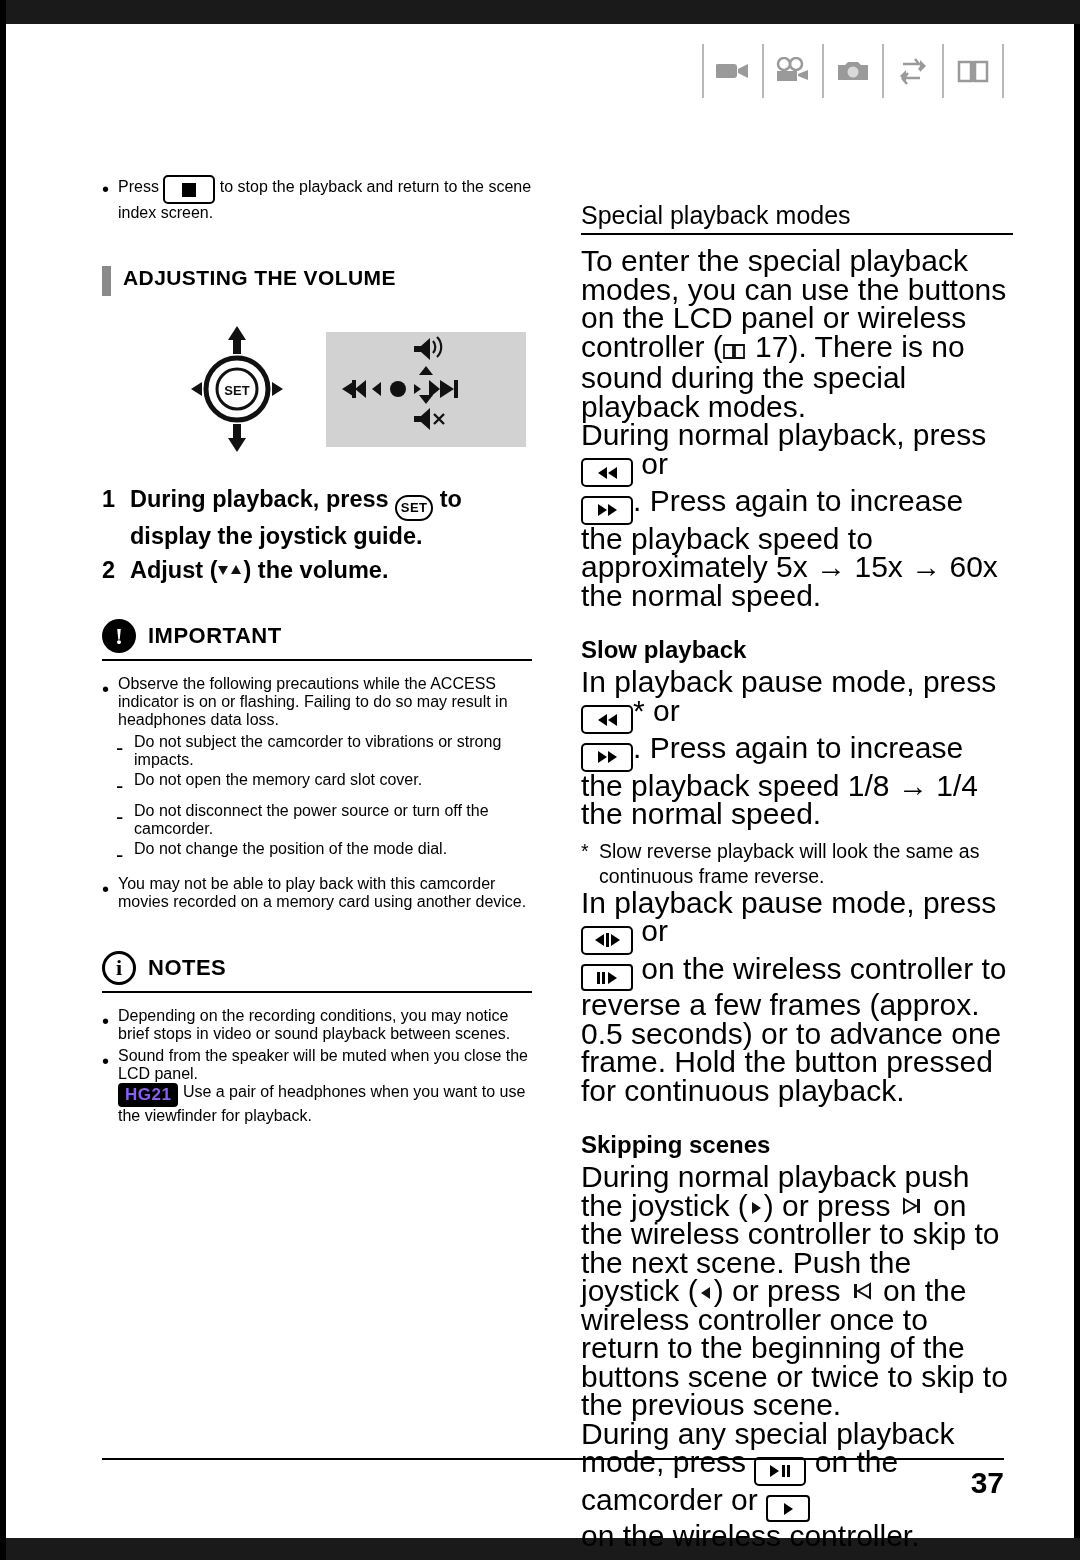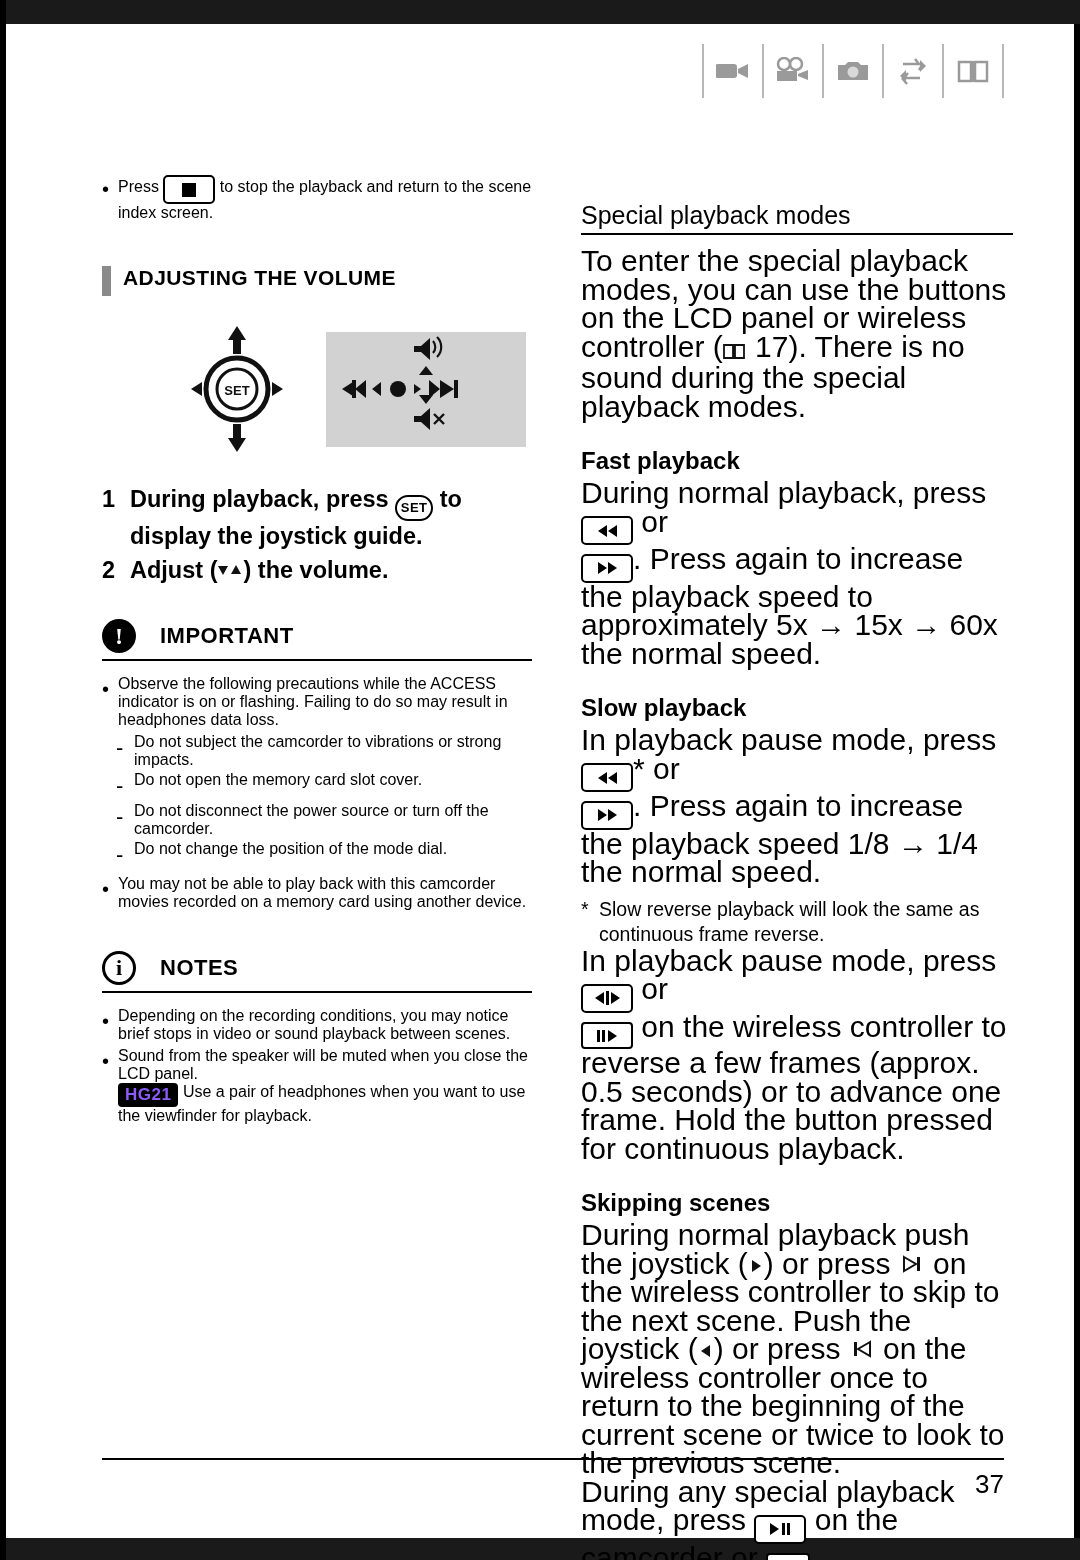--- a/index.html
+++ b/index.html
@@ -158,21 +158,21 @@
   
   .callout-head {
     display: flex;
     align-items: center;
     margin-top: 34px;
   }
   .callout-title {
     font-weight: bold;
     font-size: 22px;
     letter-spacing: 0.5px;
-    margin-left: 24px;
+    margin-left: 12px;
   }
   .callout-rule {
     border-bottom: 2px solid #000;
     margin-top: 6px;
     margin-bottom: 14px;
     width: 430px;
   }
   .icon-circle {
     width: 34px; height: 34px;
     border-radius: 50%;
@@ -271,22 +271,22 @@
     border: 2px solid #000;
     border-radius: 4px;
     background: #fff;
     vertical-align: -5px;
     box-sizing: border-box;
   }
   .page-num {
     position: absolute;
     right: 70px;
     bottom: 60px;
-    font-size: 26px;
-    font-weight: normal;
+    font-size: 30px;
+    font-weight: bold;
   }
   .page-rule {
     position: absolute;
     left: 96px;
     right: 70px;
     bottom: 100px;
     border-bottom: 2px solid #000;
   }
   .inline { display: inline-block; }
 </style>
@@ -467,21 +467,20 @@
     <div class="rhead">Special playback modes</div>
     <div class="rhead-rule"></div>
 
     <div class="txt">
       <span>To enter the special playback modes, you can use the buttons on the LCD panel or wireless controller (</span><span class="book-glyph"><svg width="22" height="17" viewBox="0 0 22 17">
             <path d="M1 2 h9 v13 h-9 z M12 2 h9 v13 h-9 z" fill="none" stroke="#111" stroke-width="1.8"></path>
             <path d="M11 1 v15" stroke="#111" stroke-width="1.8"></path>
           </svg></span> <span>17</span><span>). There is no sound during the special playback modes.</span>
     </div>
 
-    <div class="rhead2">Fast playback</div>
     <div class="txt">
       <span>During normal playback, press</span>
       <span class="btn btn-wide">
         <span class="tri tri-l-s" style="margin-right:1px;"></span>
           <span class="tri tri-l-s"></span>
       </span>
       <span>or</span><br>
       <span class="btn btn-wide">
         <span class="tri tri-r-s" style="margin-right:1px;"></span>
           <span class="tri tri-r-s"></span>
@@ -533,21 +532,21 @@
             <path d="M5 3 l12 7 -12 7 z" fill="none" stroke="#111" stroke-width="2"></path>
             <rect x="18" y="3" width="3" height="14" fill="#111"></rect>
           </svg></span>
       <span>on the wireless controller to skip to the next scene. Push the joystick (</span><span class="inline"><svg width="16" height="16" viewBox="0 0 16 16">
             <path d="M12 2 l-9 6 9 6 z" fill="#111"></path>
           </svg></span><span>) or press</span>
       <span class="inline"><svg width="26" height="20" viewBox="0 0 26 20">
             <path d="M21 3 l-12 7 12 7 z" fill="none" stroke="#111" stroke-width="2"></path>
             <rect x="5" y="3" width="3" height="14" fill="#111"></rect>
           </svg></span>
-      <span>on the wireless controller once to return to the beginning of the current scene or twice to look to the previous scene.</span>
+      <span>on the wireless controller once to return to the beginning of the buttons scene or twice to skip to the previous scene.</span>
     </div>
 
     <div class="txt">
       <span>During any special playback mode, press</span>
       <span class="btn btn-wide">
         <span class="tri tri-r-s"></span>
           <span style="margin-left:3px;display:inline-flex;">
             <span class="bar-v" style="height:12px;"></span>
             <span class="bar-v" style="height:12px;margin-left:2px;"></span>
           </span>

